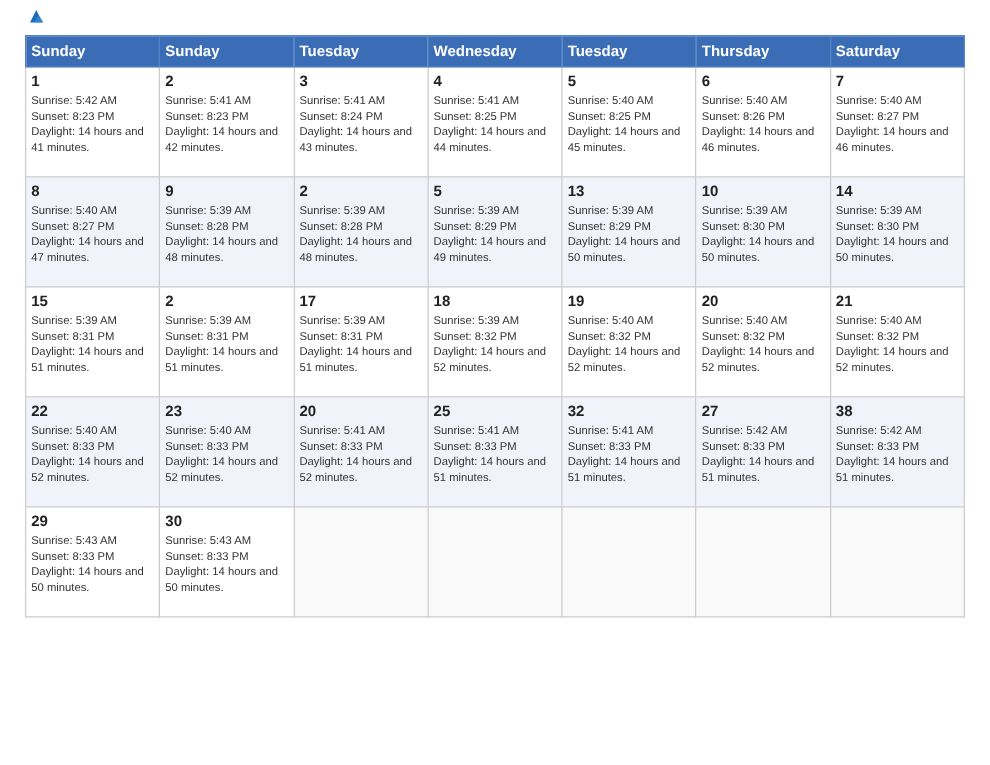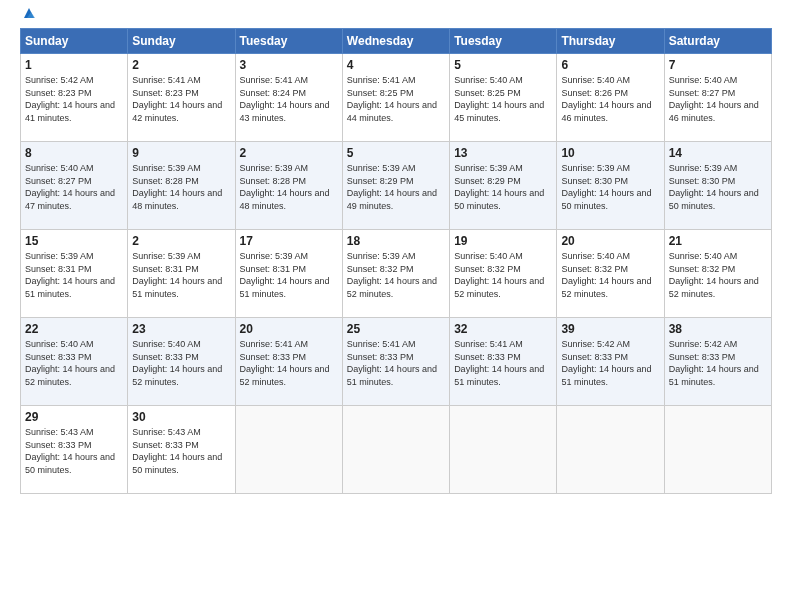--- a/index.html
+++ b/index.html
@@ -166,21 +166,21 @@
           <td><span class="day-num">19</span><span class="day-info">Sunrise: 5:40 AM<br>Sunset: 8:32 PM<br>Daylight: 14 hours and 52 minutes.</span></td>
           <td><span class="day-num">20</span><span class="day-info">Sunrise: 5:40 AM<br>Sunset: 8:32 PM<br>Daylight: 14 hours and 52 minutes.</span></td>
           <td><span class="day-num">21</span><span class="day-info">Sunrise: 5:40 AM<br>Sunset: 8:32 PM<br>Daylight: 14 hours and 52 minutes.</span></td>
         </tr>
         <tr>
           <td><span class="day-num">22</span><span class="day-info">Sunrise: 5:40 AM<br>Sunset: 8:33 PM<br>Daylight: 14 hours and 52 minutes.</span></td>
           <td><span class="day-num">23</span><span class="day-info">Sunrise: 5:40 AM<br>Sunset: 8:33 PM<br>Daylight: 14 hours and 52 minutes.</span></td>
           <td><span class="day-num">20</span><span class="day-info">Sunrise: 5:41 AM<br>Sunset: 8:33 PM<br>Daylight: 14 hours and 52 minutes.</span></td>
           <td><span class="day-num">25</span><span class="day-info">Sunrise: 5:41 AM<br>Sunset: 8:33 PM<br>Daylight: 14 hours and 51 minutes.</span></td>
           <td><span class="day-num">32</span><span class="day-info">Sunrise: 5:41 AM<br>Sunset: 8:33 PM<br>Daylight: 14 hours and 51 minutes.</span></td>
-          <td><span class="day-num">39</span><span class="day-info">Sunrise: 5:42 AM<br>Sunset: 8:33 PM<br>Daylight: 14 hours and 51 minutes.</span></td>
+          <td><span class="day-num">27</span><span class="day-info">Sunrise: 5:42 AM<br>Sunset: 8:33 PM<br>Daylight: 14 hours and 51 minutes.</span></td>
           <td><span class="day-num">38</span><span class="day-info">Sunrise: 5:42 AM<br>Sunset: 8:33 PM<br>Daylight: 14 hours and 51 minutes.</span></td>
         </tr>
         <tr class="last-row">
           <td><span class="day-num">29</span><span class="day-info">Sunrise: 5:43 AM<br>Sunset: 8:33 PM<br>Daylight: 14 hours and 50 minutes.</span></td>
           <td><span class="day-num">30</span><span class="day-info">Sunrise: 5:43 AM<br>Sunset: 8:33 PM<br>Daylight: 14 hours and 50 minutes.</span></td>
           <td class="empty-cell"></td>
           <td class="empty-cell"></td>
           <td class="empty-cell"></td>
           <td class="empty-cell"></td>
           <td class="empty-cell"></td>

